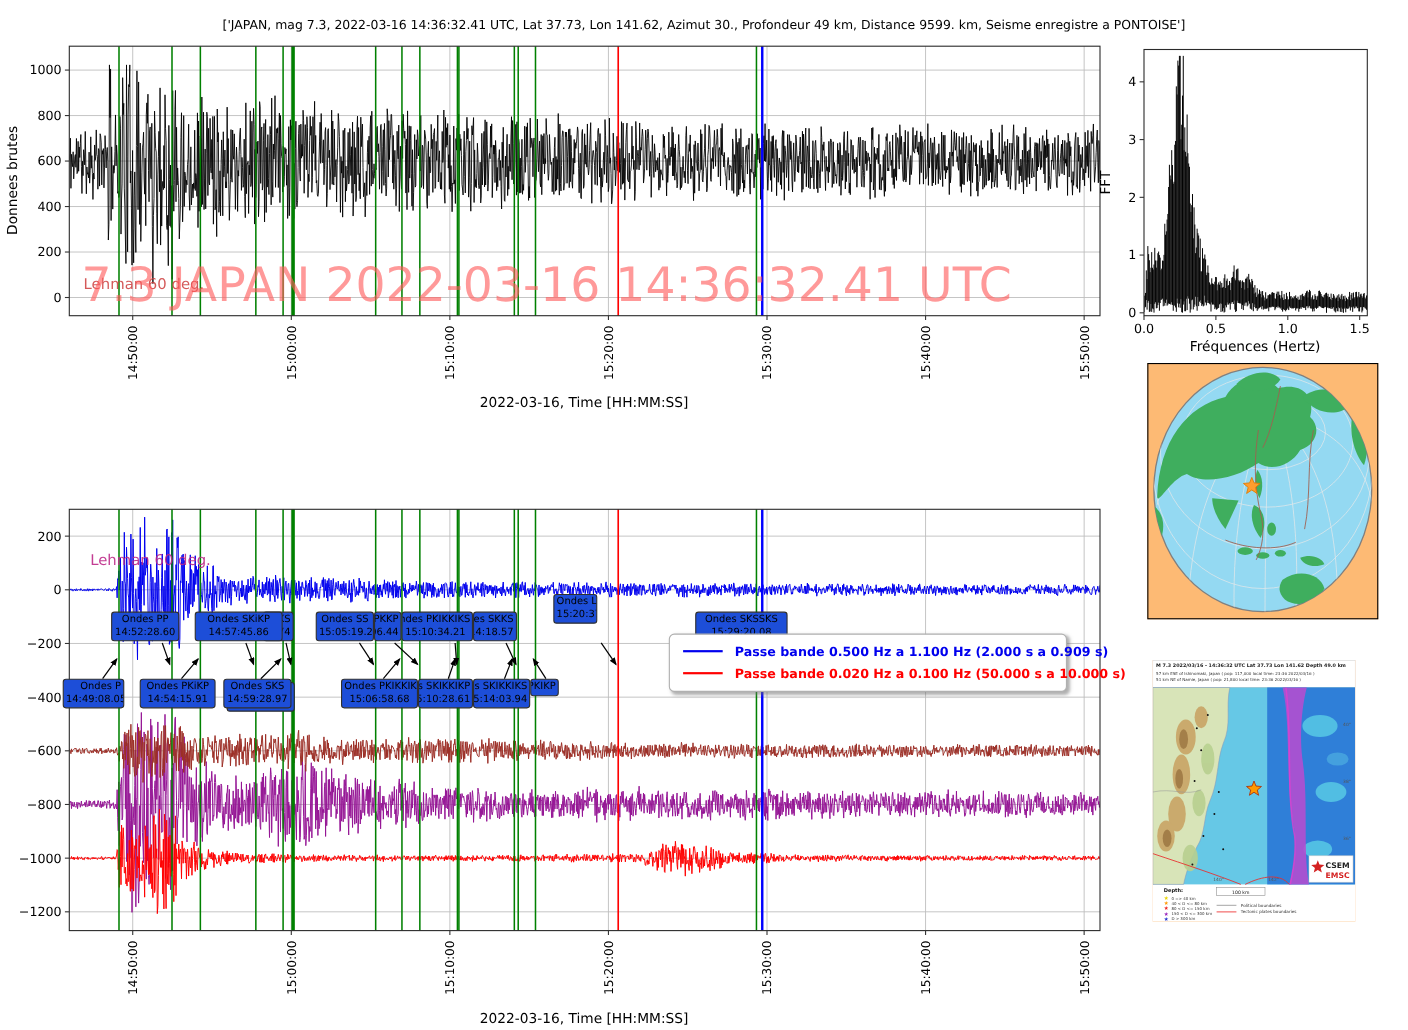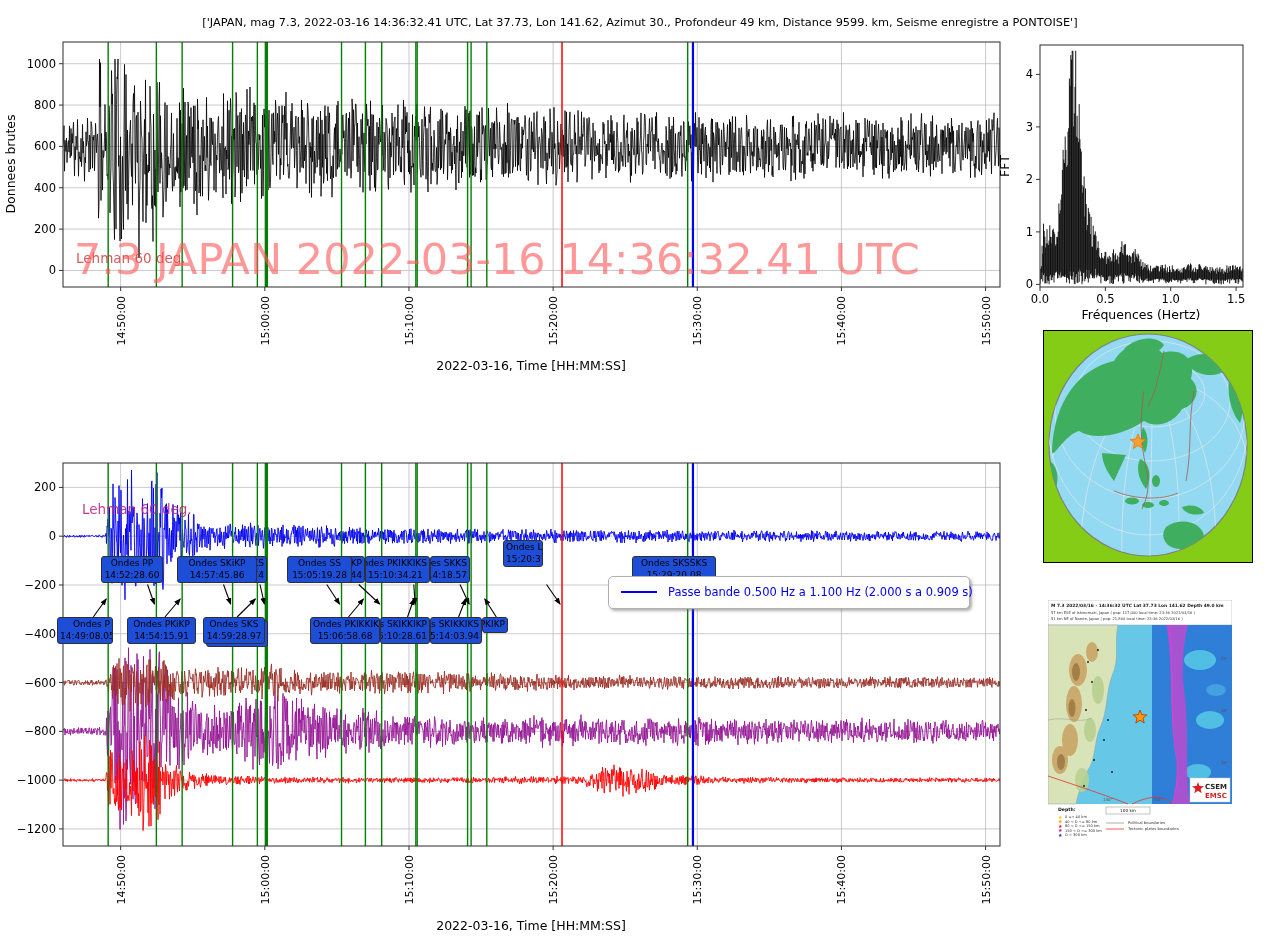--- a/index.html
+++ b/index.html
@@ -10,24 +10,24 @@
   .pbox{position:absolute;background:#1d4ed8;border:1px solid #2f2f2f;border-radius:3px;
         padding:1px 2px;font-size:9px;line-height:11.5px;color:#000;overflow:hidden;
         white-space:nowrap;box-sizing:border-box;}
   .pbox.center{text-align:center;}
   .pbox.clipL{direction:rtl;text-align:left;}
   .pbox .t{display:block;}
   
   .legend{position:absolute;left:608px;top:576px;width:360px;background:#fff;
           border:1px solid #b0b0b0;border-radius:5px;box-shadow:2px 2px 3px rgba(110,110,110,.55);
           padding:5px 0 6px 0;z-index:30;}
-  .lrow{display:flex;align-items:center;gap:11px;padding:3px 10px 3px 12px;}
+  .lrow{display:flex;align-items:center;gap:11px;padding:3px 10px 3px 12px;font-weight:bold;}
   .lswatch{display:inline-block;width:36px;height:0;border-top:2.6px solid #000;flex:0 0 36px;}
   .ltext{font-size:11.5px;white-space:nowrap;}
-  .panel{position:absolute;background:#84cc16;}
+  .panel{position:absolute;background:#fdba74;}
   #globe-box{left:1043px;top:330px;width:210px;height:233px;border:1px solid #000;box-sizing:border-box;}
   #emsc-box{left:1048px;top:600px;width:184px;height:238px;}
 </style>
 </head>
 <body>
 
 <div id="fig">
 
   <svg id="main-svg" width="1280" height="936">
     <defs>
@@ -252,21 +252,21 @@
         <span class="t">14:59:28.97</span>
       </div>
       <div class="pbox center" style="left: 203px; top: 617px; width: 62px; z-index: 16;">
         <span class="t">Ondes SKS</span>
         <span class="t">14:59:28.97</span>
       </div>
       <div class="pbox clipL" style="left: 239px; top: 556px; width: 28px; z-index: 15;">
         <span class="t">Ondes SKKS</span>
         <span class="t">15:00:06.74</span>
       </div>
-      <div class="pbox center" style="left: 287px; top: 556px; width: 65px; z-index: 14;">
+      <div class="pbox center" style="left: 287px; top: 556px; width: 53px; z-index: 14;">
         <span class="t">Ondes SS</span>
         <span class="t">15:05:19.28</span>
       </div>
       <div class="pbox center" style="left: 310px; top: 617px; width: 70px; z-index: 13;">
         <span class="t">Ondes PKIKKIKP</span>
         <span class="t">15:06:58.68</span>
       </div>
       <div class="pbox clipL" style="left: 340px; top: 556px; width: 25px; z-index: 12;">
         <span class="t">Ondes PKKP</span>
         <span class="t">15:08:06.44</span>
@@ -297,20 +297,24 @@
       <div class="pbox center" style="left: 632px; top: 556px; width: 84px; z-index: 5;">
         <span class="t">Ondes SKSSKS</span>
         <span class="t">15:29:20.08</span>
       </div>
     </div>
 
   <div class="legend">
     <div class="lrow">
         <span class="lswatch" style="border-top-color: rgb(0, 0, 238);"></span>
         <span class="ltext" style="color: rgb(0, 0, 238);">Passe bande 0.500 Hz a 1.100 Hz (2.000 s a 0.909 s)</span>
+      </div>
+    <div class="lrow">
+        <span class="lswatch" style="border-top-color: rgb(255, 0, 0);"></span>
+        <span class="ltext" style="color: rgb(255, 0, 0);">Passe bande 0.020 Hz a 0.100 Hz (50.000 s a 10.000 s)</span>
       </div>
   </div>
 
   <div id="globe-box" class="panel">
     <svg width="208" height="231" viewBox="0 0 208 231">
       <defs>
           <clipPath id="clip-globe">
             <ellipse cx="104" cy="114" rx="99" ry="111"></ellipse>
           </clipPath>
         </defs>

